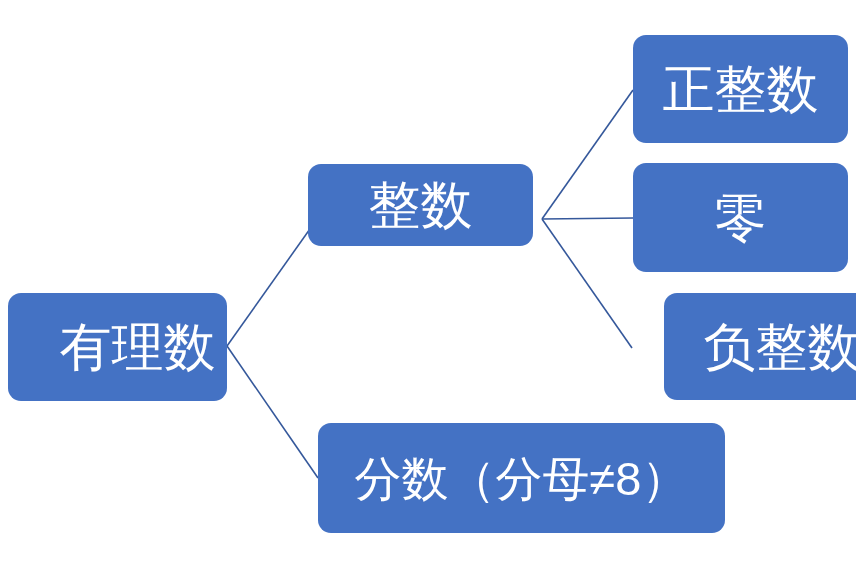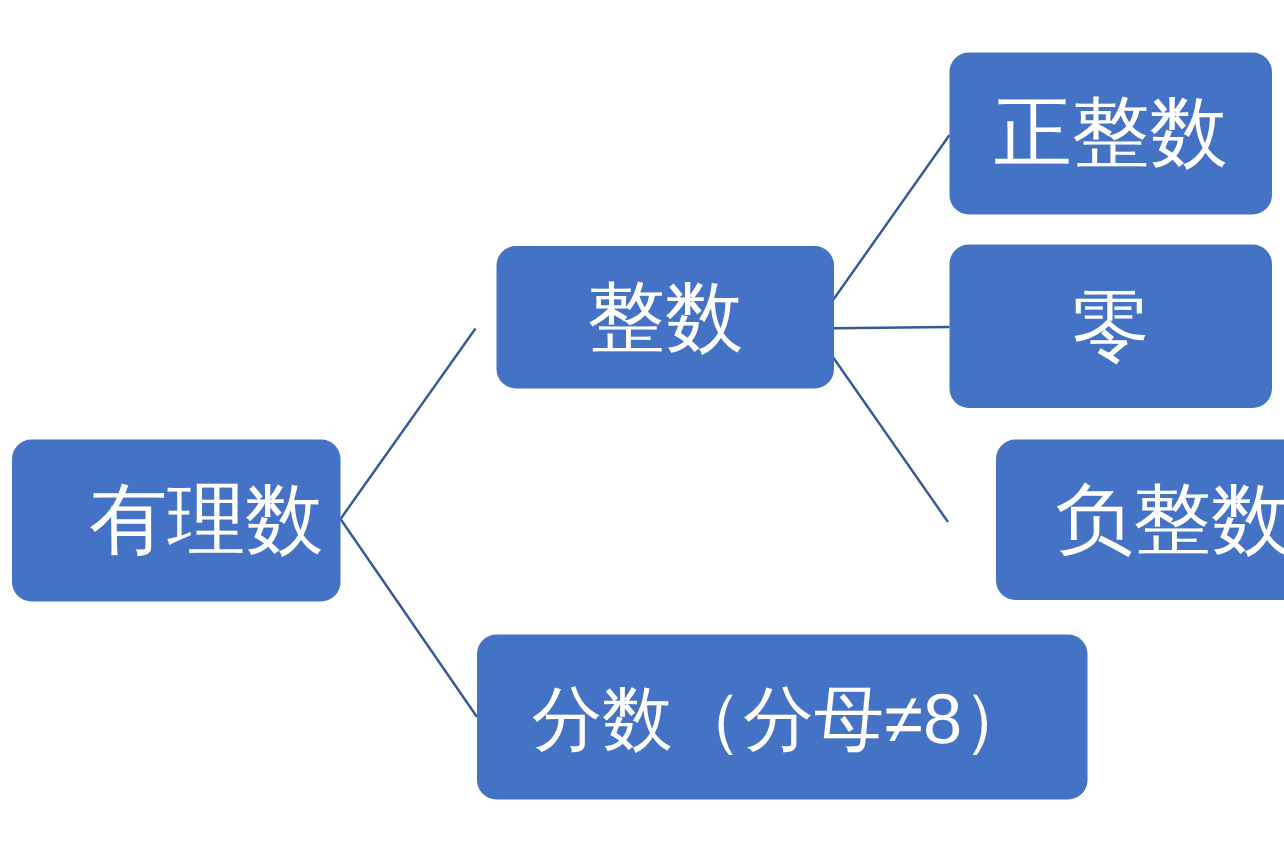--- a/index.html
+++ b/index.html
@@ -32,21 +32,21 @@
     display: flex;
     align-items: center;
     justify-content: center;
     text-align: center;
     font-size: 52px;
     line-height: 1;
     white-space: nowrap;
     box-sizing: border-box;
   }
   #n-root { left: 8px;   top: 293px; width: 219px; height: 108px; padding-left: 40px; }
-  #n-int  { left: 331px; top: 164px; width: 225px; height: 95px; }
+  #n-int  { left: 308px; top: 164px; width: 225px; height: 82px; }
   #n-frac { left: 318px; top: 423px; width: 407px; height: 110px; font-size: 47px; }
   #n-pos  { left: 633px; top: 35px;  width: 215px; height: 108px; }
   #n-zero { left: 633px; top: 163px; width: 215px; height: 109px; }
   #n-neg  { left: 664px; top: 293px; width: 235px; height: 107px; }
 </style>
 </head>
 <body>
 
 <div class="canvas">
 

